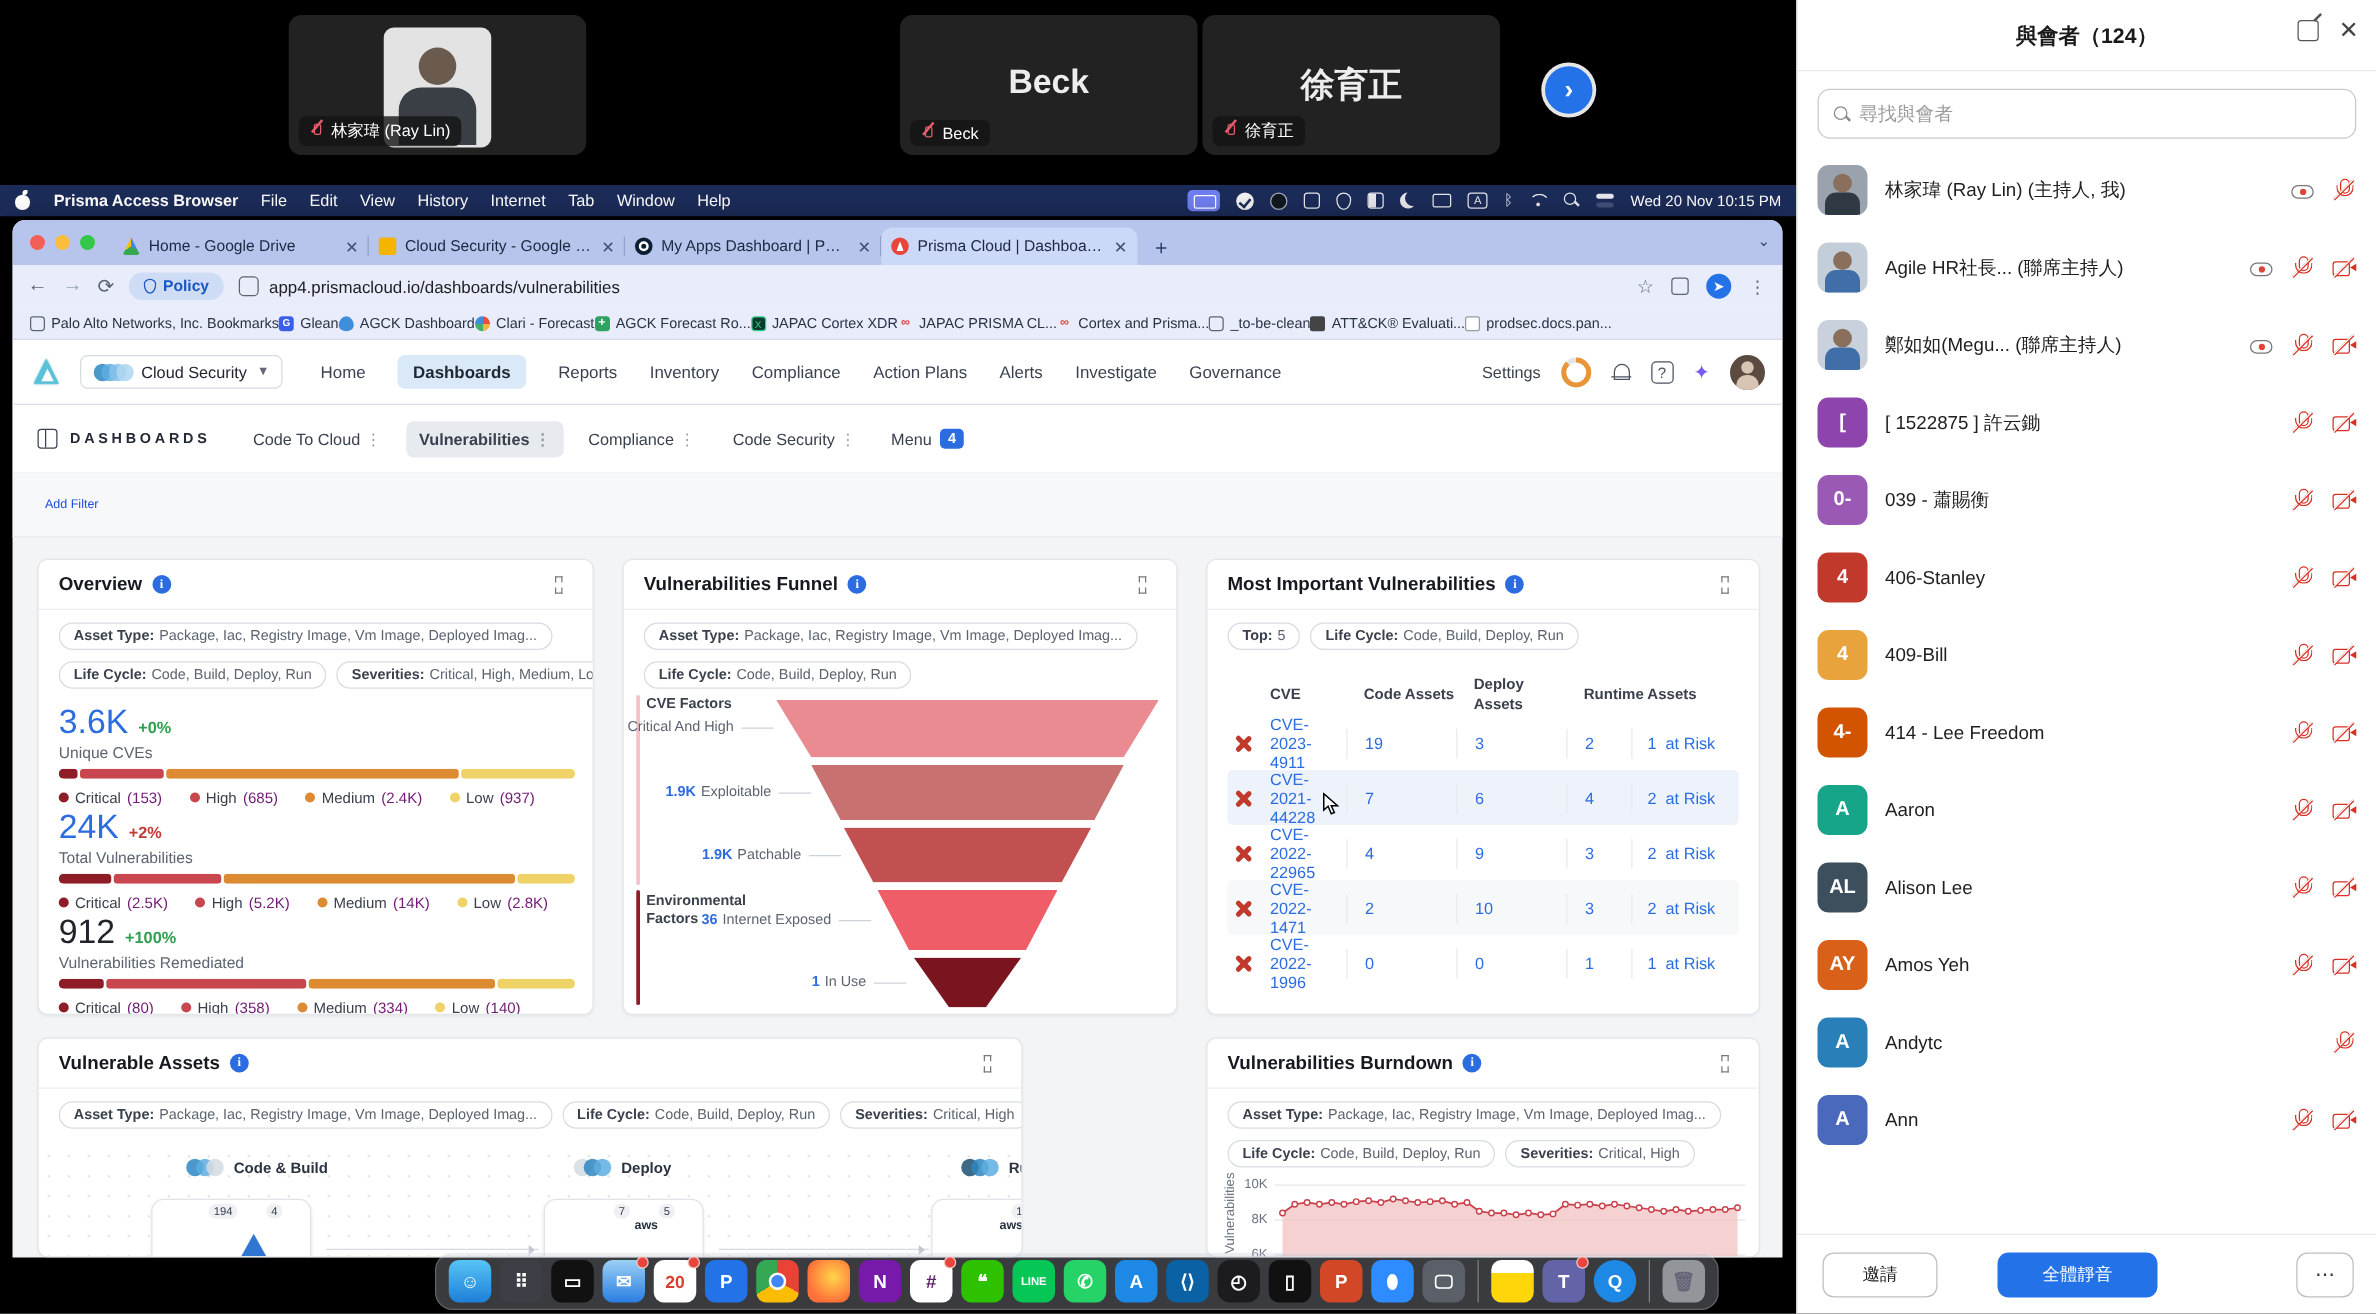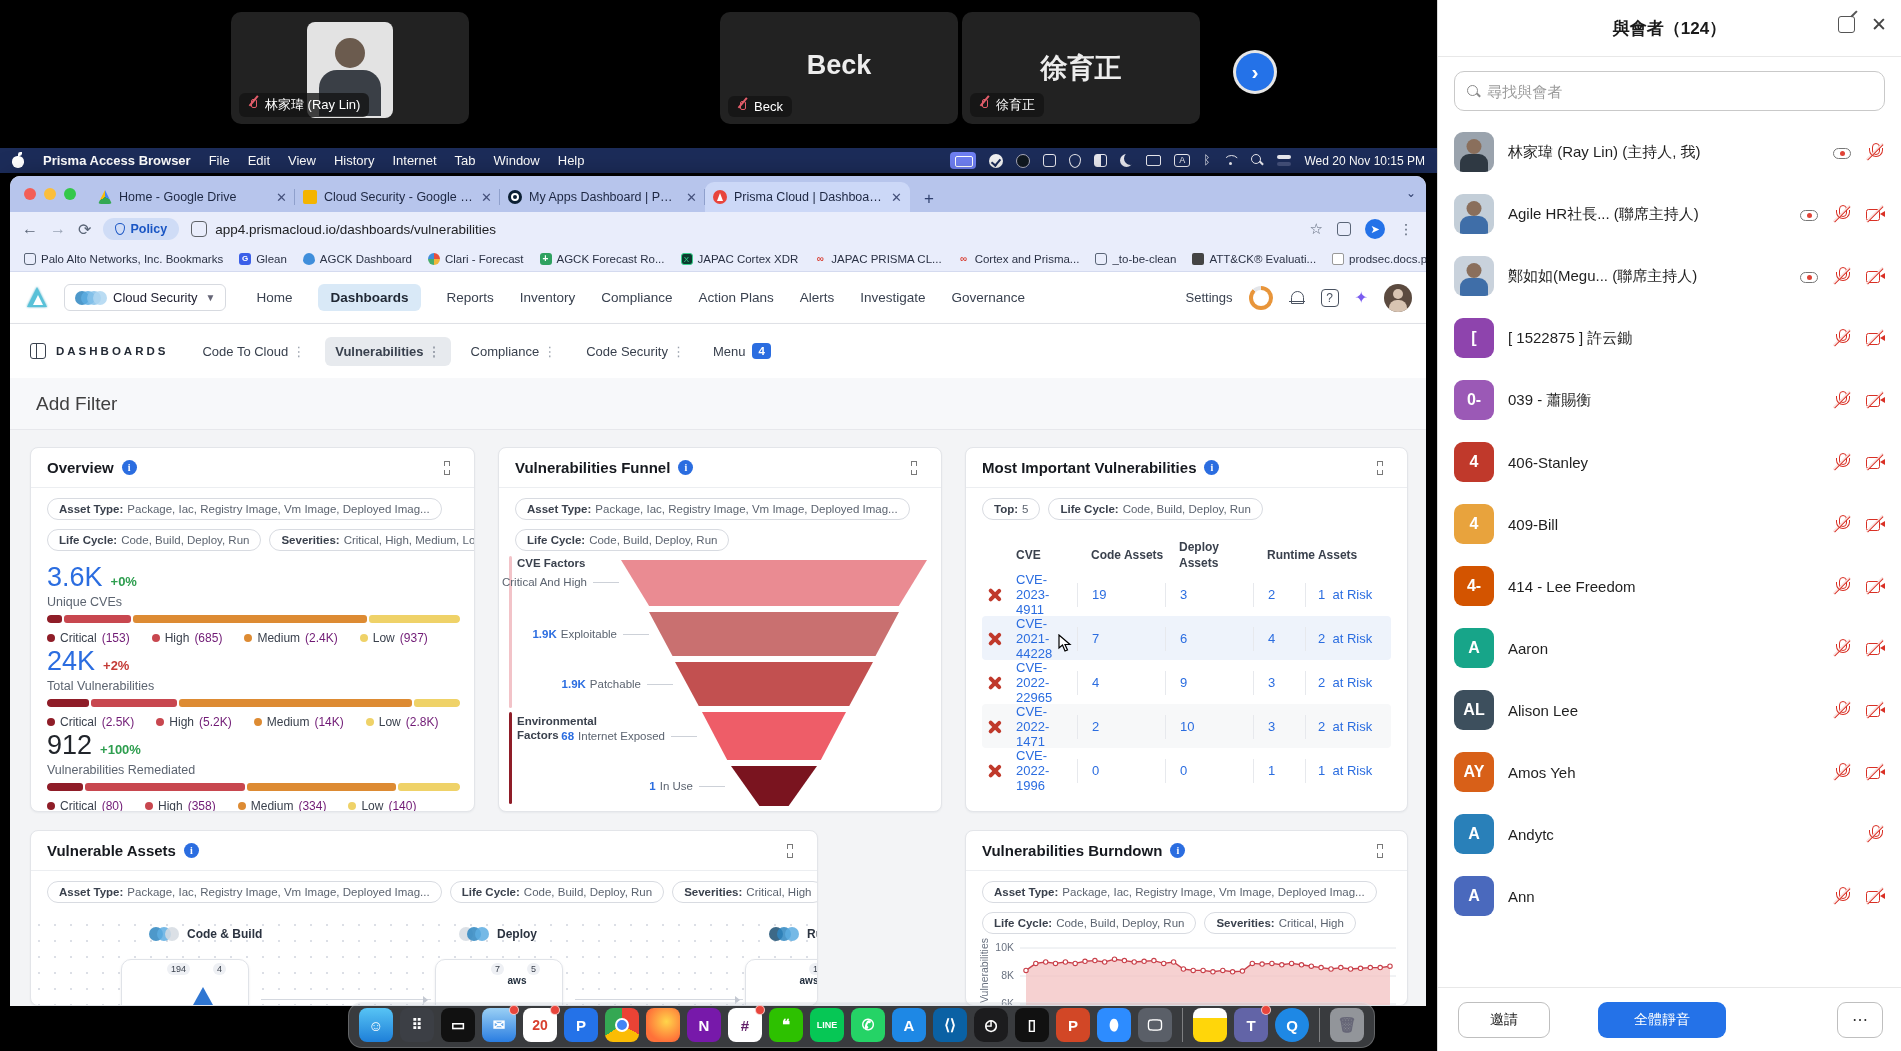--- a/index.html
+++ b/index.html
@@ -82,21 +82,21 @@
 .policy-pill{display:flex;align-items:center;gap:5px;background:#cfdcf6;border-radius:14px;padding:4px 12px;font-size:12.5px;color:#1a56c4;font-weight:bold}
 .shieldsm{width:10px;height:12px;border:1.6px solid #1a56c4;border-radius:50% 50% 50% 50%/35% 35% 65% 65%}
 .urlbox{flex:1;display:flex;align-items:center;gap:8px;font-size:13.5px;color:#202124}
 .urlbox .site-ic{width:16px;height:16px;border:1.5px solid #5f6368;border-radius:4px;position:relative}
 .tb-right{display:flex;align-items:center;gap:14px}
 .star{color:#5a6577;font-size:15px}
 .ext-ic{width:14px;height:14px;border:1.6px solid #5a6577;border-radius:3px}
 .prof-ic{width:20px;height:20px;border-radius:50%;background:#2472e8;color:#fff;font-size:11px;display:flex;align-items:center;justify-content:center}
 .kebab{color:#5a6577;font-size:14px;letter-spacing:1px}
 
-.bookbar{position:absolute;left:0;top:70px;width:100%;height:26px;background:#e9edfb;border-bottom:1px solid #d4daef;display:flex;align-items:center;padding:0 14px;gap:16px;font-size:11.5px;color:#2b3245;overflow:hidden}
+.bookbar{position:absolute;left:0;top:70px;width:100%;height:26px;background:#e9edfb;border-bottom:1px solid #d4daef;display:flex;align-items:center;padding:0 14px;gap:0;font-size:11.5px;color:#2b3245;overflow:hidden}
 .bm{display:flex;align-items:center;gap:5px;white-space:nowrap}
 .bmic{width:12px;height:12px;border-radius:3px;flex:0 0 auto}
 .bmic.folder{background:transparent;border:1.4px solid #5a6577;border-radius:2px 3px 3px 3px;position:relative}
 .bmic.glean{background:#3b5fe8;color:#fff;font-size:8px;line-height:12px;text-align:center;font-weight:bold}
 .bmic.cloudblue{background:#3f8edb;border-radius:50% 50% 50% 50%/60% 60% 40% 40%}
 .bmic.clari{background:conic-gradient(#e84f3c 0 25%,#f0b63a 25% 50%,#49ad6b 50% 75%,#3f8edb 75%);border-radius:50%}
 .bmic.plus{background:#2fa160;color:#fff;font-size:10px;line-height:12px;text-align:center;font-weight:bold}
 .bmic.xdr{background:#0b3b2e;border:1px solid #37d18c;color:#37d18c;font-size:8px;line-height:11px;text-align:center}
 .bmic.redoo{background:transparent;color:#d9453a;font-size:10px;line-height:12px;font-weight:bold;text-align:center}
 .bmic.attack{background:#444;border-radius:2px}
@@ -130,21 +130,21 @@
 .gridic{width:16px;height:16px;border:1.6px solid #39414e;border-radius:3px;position:relative}
 .gridic::before{content:"";position:absolute;left:4.5px;top:0;width:1.6px;height:100%;background:#39414e}
 .dlabel{font-size:11.5px;letter-spacing:3px;color:#232a35;font-weight:bold;margin-right:14px}
 .dtab{display:flex;align-items:center;gap:4px;font-size:13px;color:#39414e;padding:7px 10px;border-radius:6px}
 .dtab .dots{color:#9aa1ac;font-size:13px}
 .dtab.on{background:#e7eaee;font-weight:bold}
 .dmenu{display:flex;align-items:center;gap:7px;font-size:13px;color:#39414e;padding:7px 8px}
 .dbadge{background:#2b6de0;color:#fff;font-size:11.5px;border-radius:4px;padding:2px 6px;font-weight:bold}
 
 .filterrow{position:absolute;left:0;top:202px;width:100%;height:52px;background:#f7f8fa;border-bottom:1px solid #e7e8ec;display:flex;align-items:center;padding:0 26px}
-.addfilter{color:#404040;font-size:19px}
+.addfilter{color:#1d4ed8;font-size:10px}
 
 
 .panel{position:absolute;background:#fff;border:1px solid #e3e5e9;border-radius:8px;box-shadow:0 1px 2px rgba(25,35,55,.05);overflow:hidden}
 .phead{height:40px;border-bottom:1px solid #eceef1;display:flex;align-items:center;padding:0 16px;gap:8px}
 .ptitle{font-size:15px;font-weight:bold;color:#16191f}
 .info-i{width:15px;height:15px;border-radius:50%;background:#2b6de0;color:#fff;font-size:10px;font-weight:bold;text-align:center;line-height:15px;font-family:"Liberation Serif",serif}
 .expand{margin-left:auto;width:14px;height:14px;position:relative;opacity:.65}
 .expand::before,.expand::after{content:"";position:absolute;width:4px;height:4px}
 .expand::before{left:0;top:0;border-left:1.7px solid #333;border-top:1.7px solid #333;box-shadow:10px 0 0 -1.7px transparent}
 .expand::after{right:0;bottom:0;border-right:1.7px solid #333;border-bottom:1.7px solid #333}
@@ -645,21 +645,21 @@
         <span class="v">1.9K</span>
         <span class="t">Exploitable</span>
         <span class="ln"></span>
       </div>
     <div class="flabelrow" style="top:230px;right:268px">
         <span class="v">1.9K</span>
         <span class="t">Patchable</span>
         <span class="ln"></span>
       </div>
     <div class="flabelrow" style="top:282px;right:244px">
-        <span class="v">68</span>
+        <span class="v">36</span>
         <span class="t">Internet Exposed</span>
         <span class="ln"></span>
       </div>
     <div class="flabelrow" style="top:332px;right:216px">
         <span class="v">1</span>
         <span class="t">In Use</span>
         <span class="ln"></span>
       </div>
   </div>
 

